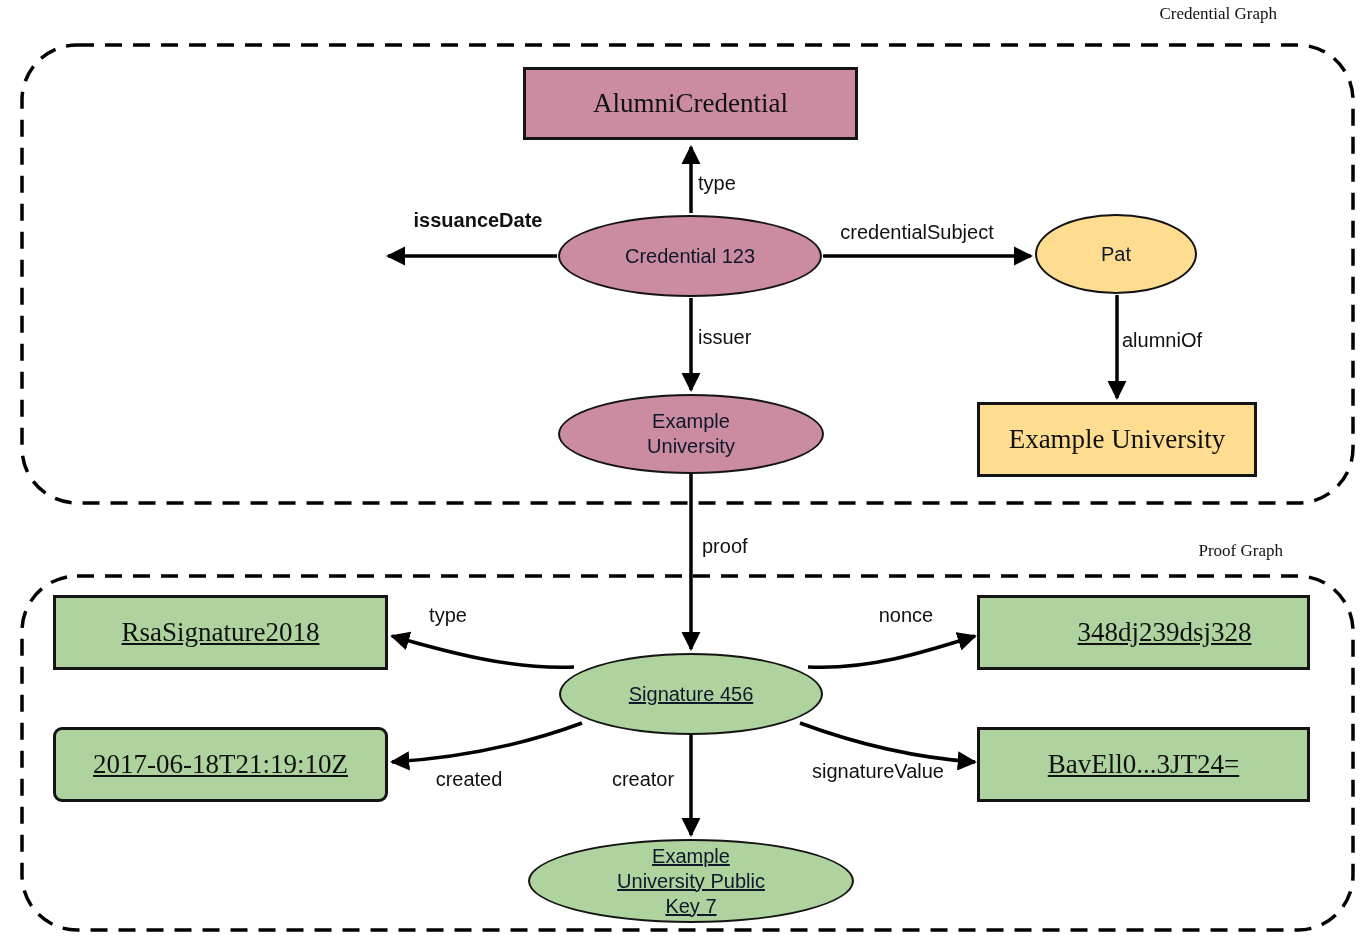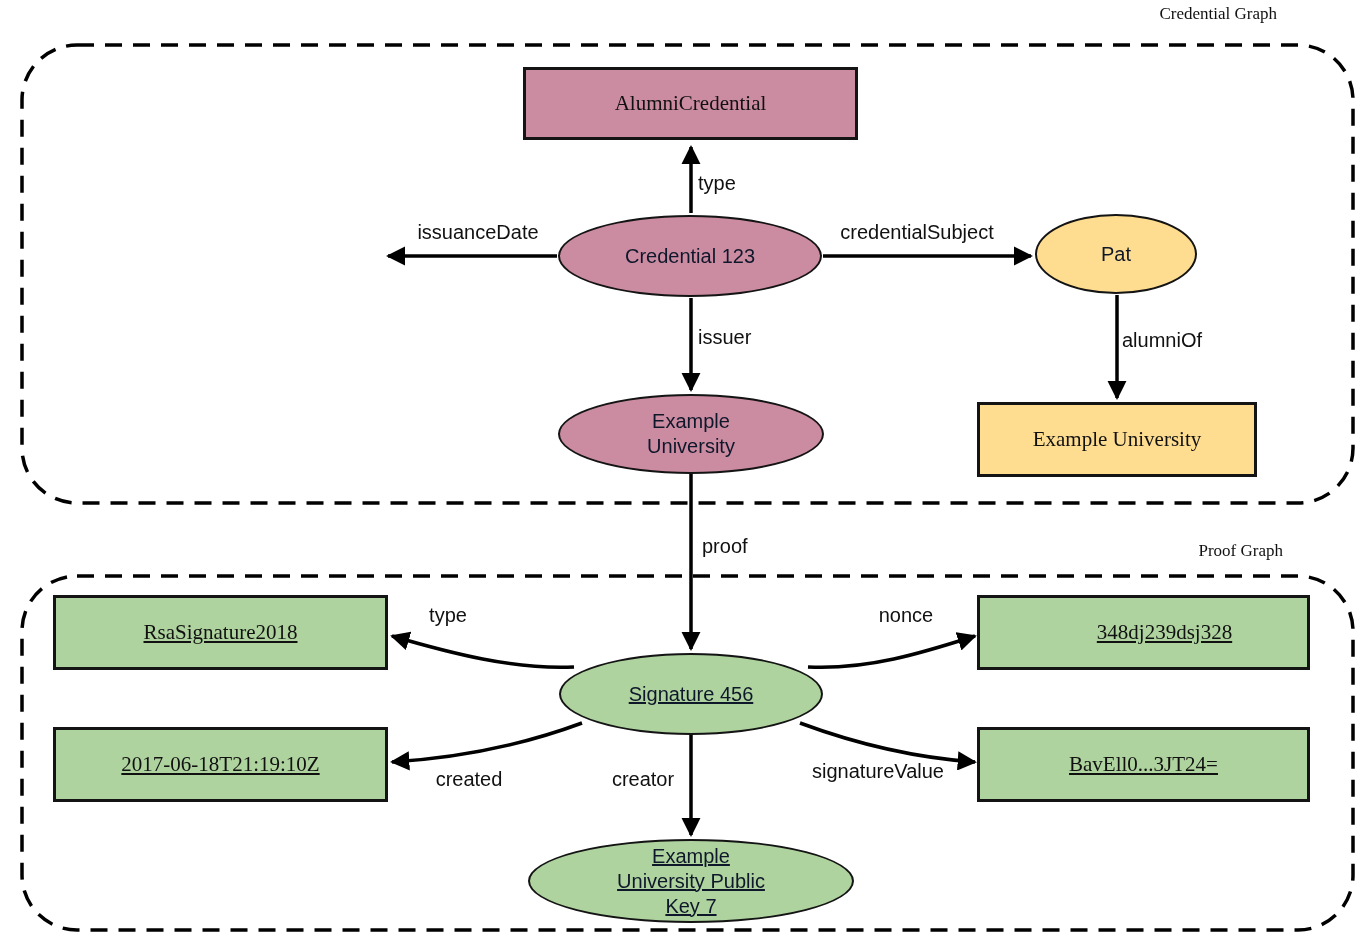--- a/index.html
+++ b/index.html
@@ -8,21 +8,21 @@
     background:#ffffff;
     font-family:"Liberation Sans", sans-serif;
   }
   svg.edges { position:absolute; left:0; top:0; width:1370px; height:945px; }
 
   .node-rect {
     position:absolute; box-sizing:border-box;
     border:3px solid #141414;
     display:flex; align-items:center; justify-content:center;
     font-family:"Liberation Serif", serif;
-    font-size:21px; color:#111111; text-align:center;
+    font-size:27px; color:#111111; text-align:center;
   }
   .node-ellipse {
     position:absolute; box-sizing:border-box;
     border:2.5px solid #141414; border-radius:50%;
     display:flex; align-items:center; justify-content:center;
     font-family:"Liberation Sans", sans-serif;
     font-size:20px; color:#0f172a; text-align:center;
     white-space:pre-line; line-height:1.25;
   }
   .fill-mauve  { background:#CB8CA2; }
@@ -76,29 +76,29 @@
   <div class="graph-title" style="right:87px; top:541px;">Proof Graph</div>
 
   <div class="node-rect fill-mauve" style="left:523px; top:67px; width:335px; height:73px;">AlumniCredential</div>
   <div class="node-ellipse fill-mauve" style="left:558px; top:215px; width:264px; height:82px;">Credential 123</div>
   <div class="node-ellipse fill-yellow" style="left:1035px; top:214px; width:162px; height:80px;">Pat</div>
   <div class="node-ellipse fill-mauve" style="left:558px; top:394px; width:266px; height:80px;">Example
 University</div>
   <div class="node-rect fill-yellow" style="left:977px; top:402px; width:280px; height:75px;">Example University</div>
 
   <div class="edge-label" style="left:698px; top:172px;">type</div>
-  <div class="edge-label centered" style="left:478px; top:221px;">issuanceDate</div>
+  <div class="edge-label centered" style="left:478px; top:209px;font-weight:bold;">issuanceDate</div>
   <div class="edge-label centered" style="left:917px; top:221px;">credentialSubject</div>
   <div class="edge-label" style="left:698px; top:326px;">issuer</div>
   <div class="edge-label" style="left:1122px; top:329px;">alumniOf</div>
 
   <div class="edge-label" style="left:702px; top:535px;">proof</div>
 
   <div class="node-rect fill-green" style="left:53px; top:595px; width:335px; height:75px;">RsaSignature2018</div>
-  <div class="node-rect fill-green" style="left:53px; top:727px; width:335px; height:75px;">2017-06-18T21:19:10Z</div>
+  <div class="node-rect fill-green" style="left:53px; top:727px; width:335px; height:75px;border-radius:9px;">2017-06-18T21:19:10Z</div>
   <div class="node-rect fill-green" style="left:977px; top:595px; width:333px; height:75px;padding-left:42px;">348dj239dsj328</div>
   <div class="node-rect fill-green" style="left:977px; top:727px; width:333px; height:75px;">BavEll0...3JT24=</div>
   <div class="node-ellipse fill-green" style="left:559px; top:653px; width:264px; height:82px;">Signature 456</div>
   <div class="node-ellipse fill-green" style="left:528px; top:839px; width:326px; height:84px;">Example
 University Public
 Key 7</div>
 
   <div class="edge-label centered" style="left:448px; top:604px;">type</div>
   <div class="edge-label centered" style="left:906px; top:604px;">nonce</div>
   <div class="edge-label centered" style="left:469px; top:768px;">created</div>

